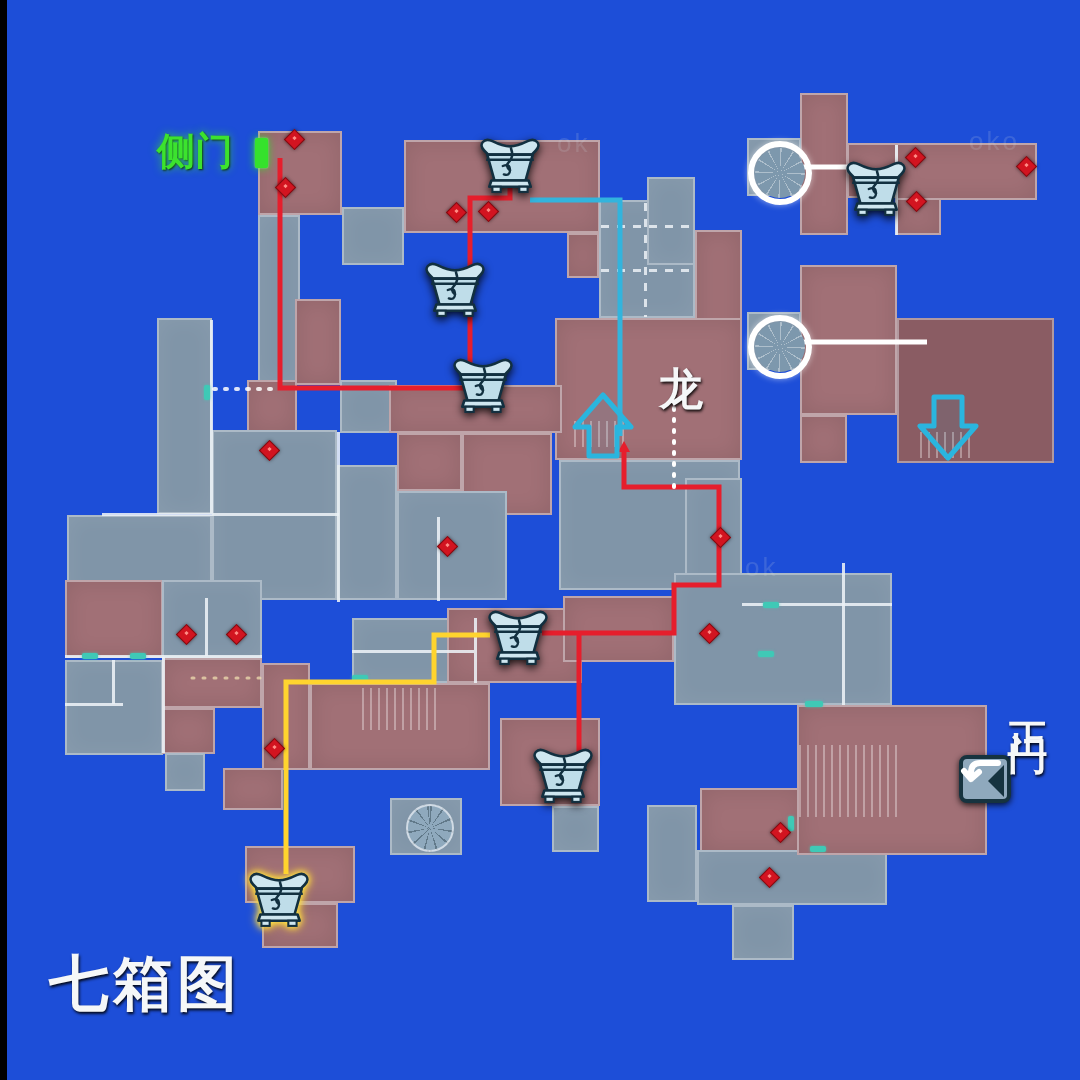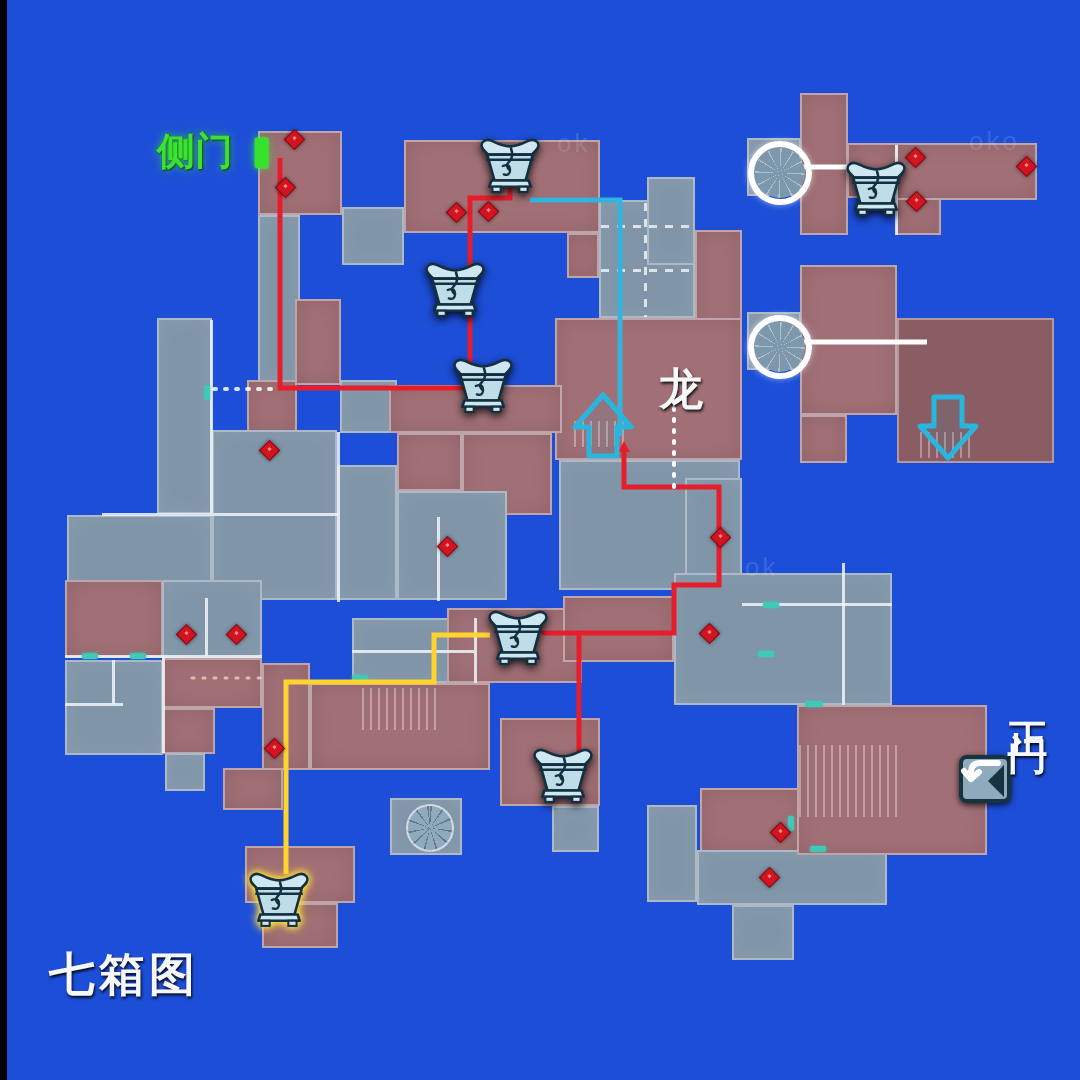--- a/index.html
+++ b/index.html
@@ -258,19 +258,19 @@
       <path d="M31,3 L59,35 L45,35 L45,64 L17,64 L17,35 L3,35 Z" fill="rgba(40,170,210,0.10)" stroke="#2ab5de" stroke-width="5" stroke-linejoin="round"></path>
     </svg>
       <svg class="arrow down" viewBox="0 0 62 68" style="left: 910px; top: 393px;">
       <path d="M31,3 L59,35 L45,35 L45,64 L17,64 L17,35 L3,35 Z" fill="rgba(40,170,210,0.10)" stroke="#2ab5de" stroke-width="5" stroke-linejoin="round"></path>
     </svg>
     </div>
   <div id="labels-layer" class="layer">
     <div class="lbl green" style="left:150px;top:126px;">侧门</div>
     <div class="lbl white" style="left:652px;top:360px;font-size:44px;">龙</div>
     <div class="lbl white vert" style="left:994px;top:690px;font-size:40px;height:120px;">正门</div>
-    <div class="lbl white" style="left:42px;top:944px;font-size:46px;letter-spacing:4px;text-align:right;">七箱图</div>
+    <div class="lbl white" style="left:42px;top:944px;font-size:60px;letter-spacing:4px;text-align:right;">七箱图</div>
   <div class="wm" style="left: 962px; top: 126px;">oko</div>
       <div class="wm" style="left: 738px; top: 552px;">ok</div>
       <div class="wm" style="left: 550px; top: 128px;">ok</div>
     </div>
 
 </div>
 
 </body></html>

